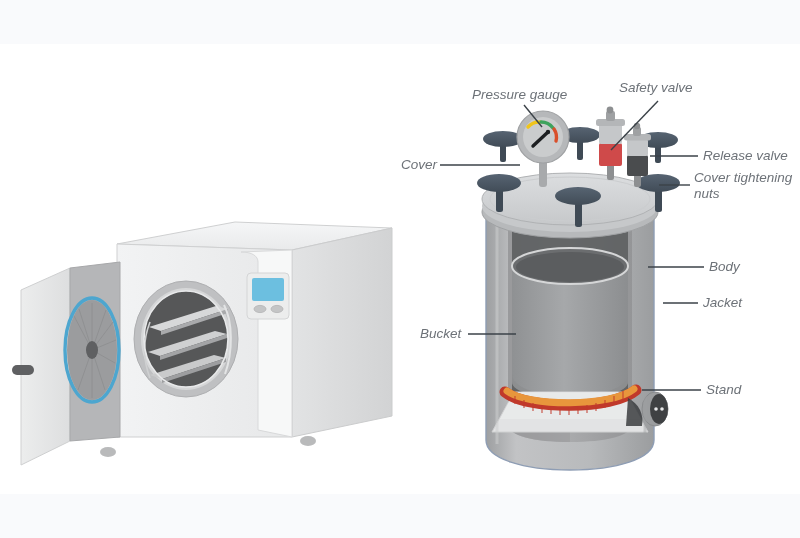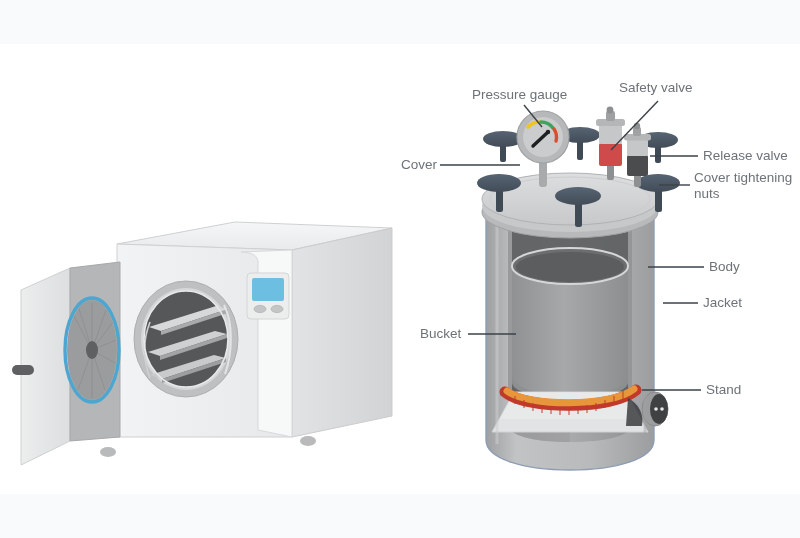--- a/index.html
+++ b/index.html
@@ -3,21 +3,21 @@
 <meta charset="utf-8">
 <style>
   html,body{margin:0;padding:0;}
   body{
     width:800px;height:538px;
     background:#ffffff;
     font-family:"Liberation Sans", sans-serif;
     overflow:hidden;
     position:relative;
   }
-  #stage{position:absolute;inset:0;background:#ffffff;}
+  #stage{position:absolute;inset:0;background:#ffffff;font-style:italic;}
   .band{position:absolute;left:0;width:800px;background:#f9fafc;}
   .band.top{top:0;height:44px;}
   .band.bottom{bottom:0;height:44px;}
   svg.fig{position:absolute;left:0;top:0;width:800px;height:538px;}
   .lbl{
     font-family:"Liberation Sans", sans-serif;
     font-size:13.5px;
     fill:#6d7278;
   }
   .leader{stroke:#3b4248;stroke-width:1.4;fill:none;stroke-linecap:butt;}

